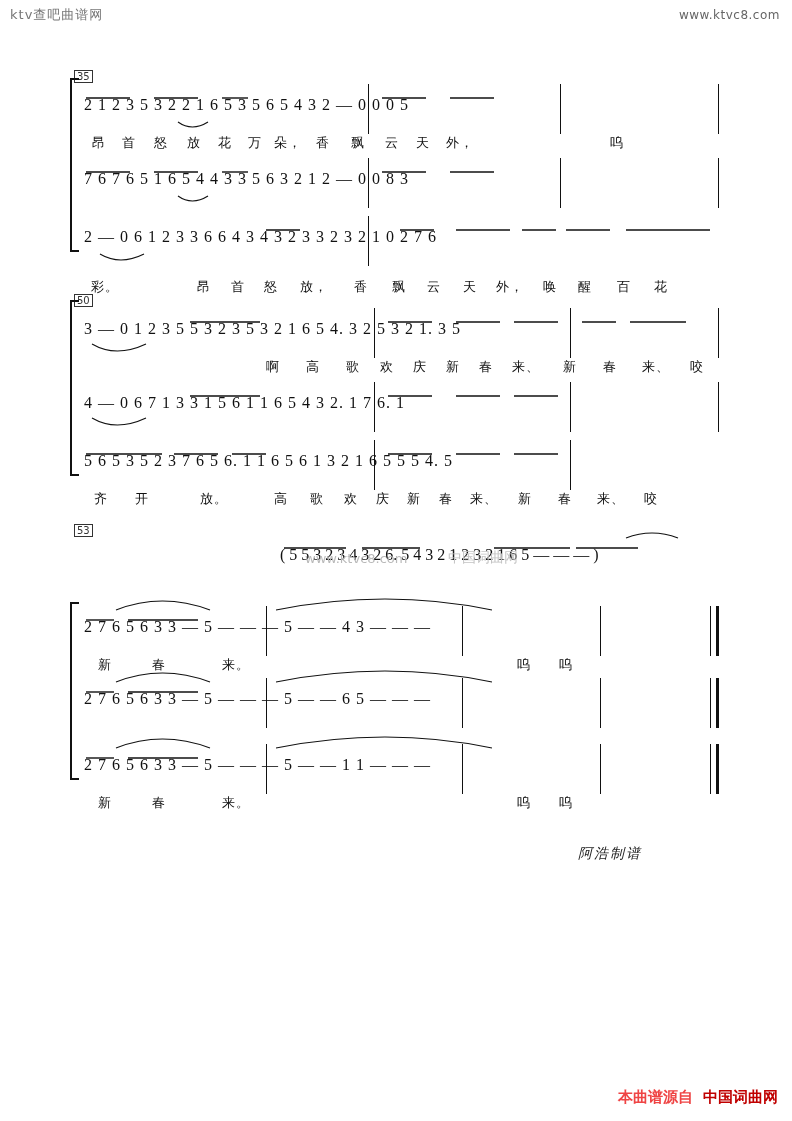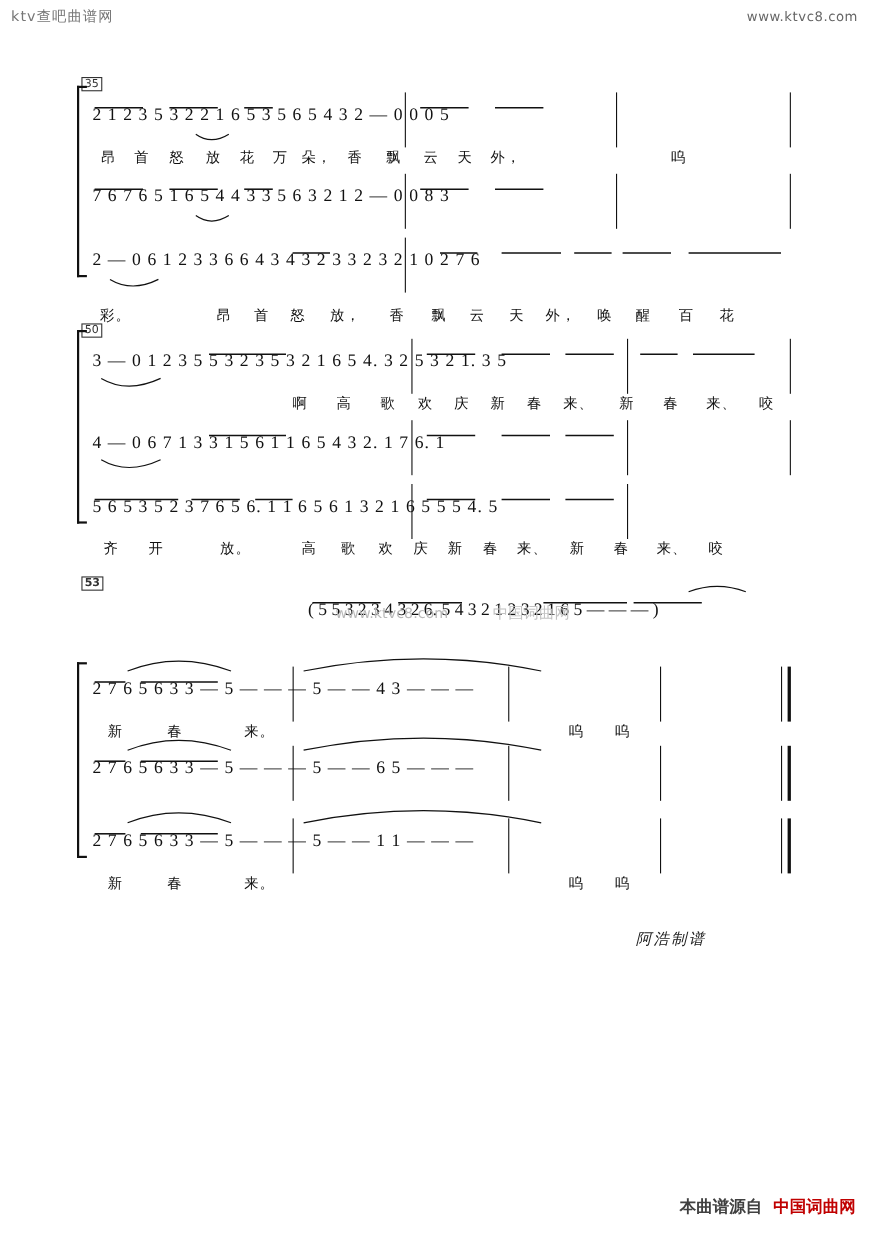--- a/index.html
+++ b/index.html
@@ -35,21 +35,21 @@
   }
   .wm-mid-a{left:305px;top:551px;font-size:13px;}
   .wm-mid-b{left:448px;top:549px;font-size:14px;color:#c3c3c3;}
 
   
   .footer{
     position:absolute;right:14px;bottom:14px;
     display:flex;align-items:center;gap:10px;
     font-size:15px;font-weight:bold;
   }
-  .footer .f1{color:#404040;}
+  .footer .f1{color:#ef4444;}
   .footer .f2{color:#c00000;}
 
   .note{
     position:absolute;left:88px;top:955px;
     font-size:13px;color:#9b9b9b;letter-spacing:1px;
   }
   .signature{
     position:absolute;left:578px;top:845px;
     font-size:14px;color:#222;font-style:italic;letter-spacing:2px;
   }
@@ -197,21 +197,21 @@
         <line x1="444" y1="154" x2="488" y2="154"></line>
       </g>
       <g class="blk" stroke-width="1.1">
         <path d="M22 44 q24 14 54 0"></path>
         <path d="M22 118 q24 14 54 0"></path>
       </g>
     </svg>
   </div>
 
   <div class="system sys3">
-    <div class="rehearsal" style="left:4px;top:-4px;font-weight:bold;">53</div>
+    <div class="rehearsal" style="left:4px;top:-4px;">53</div>
 
     <div class="row" style="top:18px;left:210px;color:#111;">( 5 5 3   2 3 4   3     2     6.      5 4 3 2 1   2 3 2 1   6    5  —  —  — )</div>
 
     <div class="bracket" style="top:74px;height:174px;"></div>
 
     <div class="row" style="top:90px;letter-spacing:1px;">2 7   6 5 6 3   3    —       5    —    —    —      5    —    —  4     3    —    —    —</div>
     <div class="lyr" style="top:128px;">
       <span style="width:42px">新</span><span style="width:66px">春</span><span style="width:88px">来。</span><span style="width:222px"></span><span style="width:44px">呜</span><span style="width:40px">呜</span>
     </div>
 

